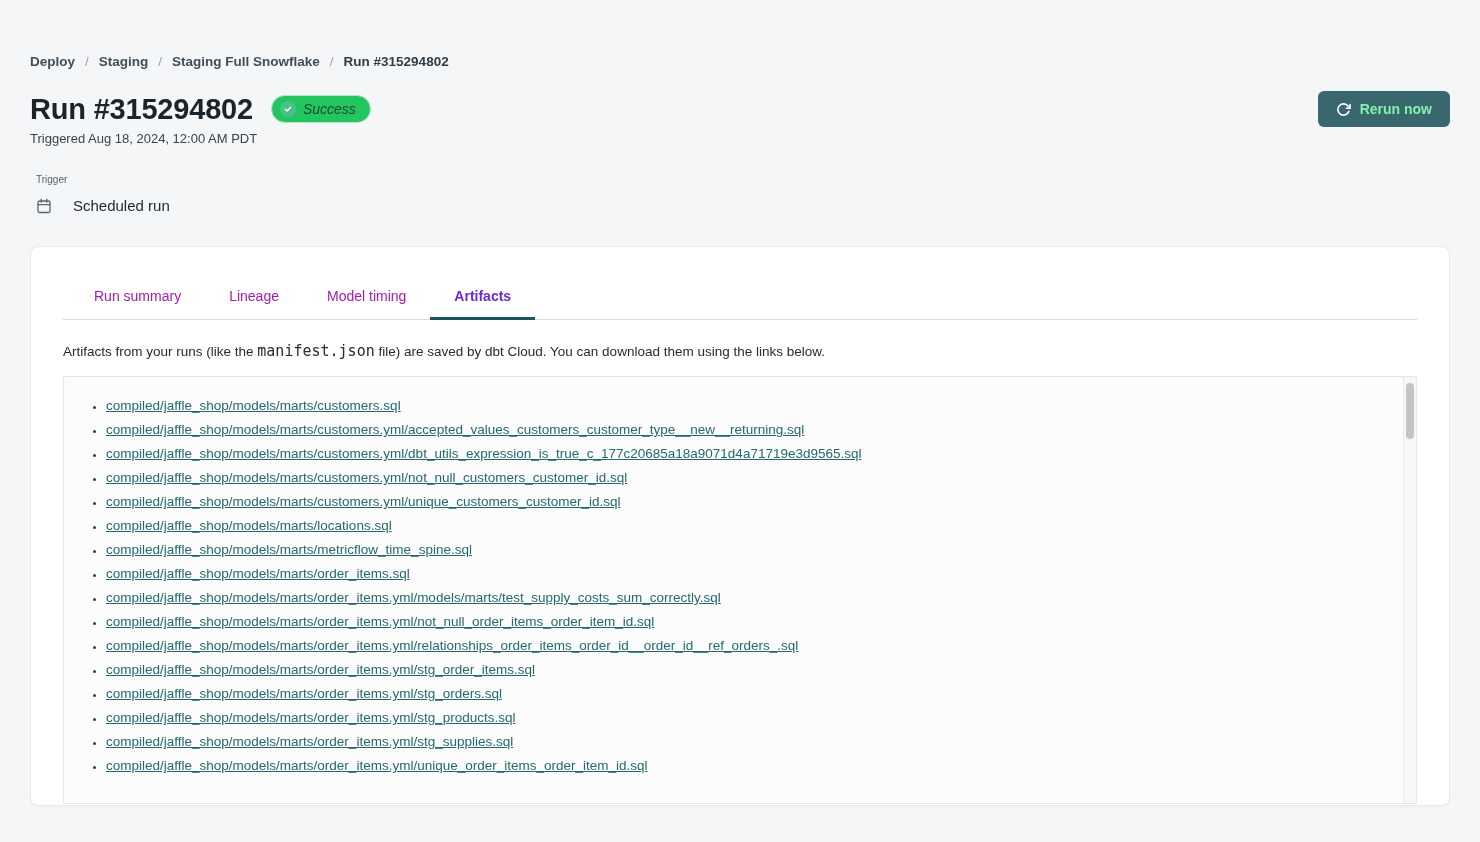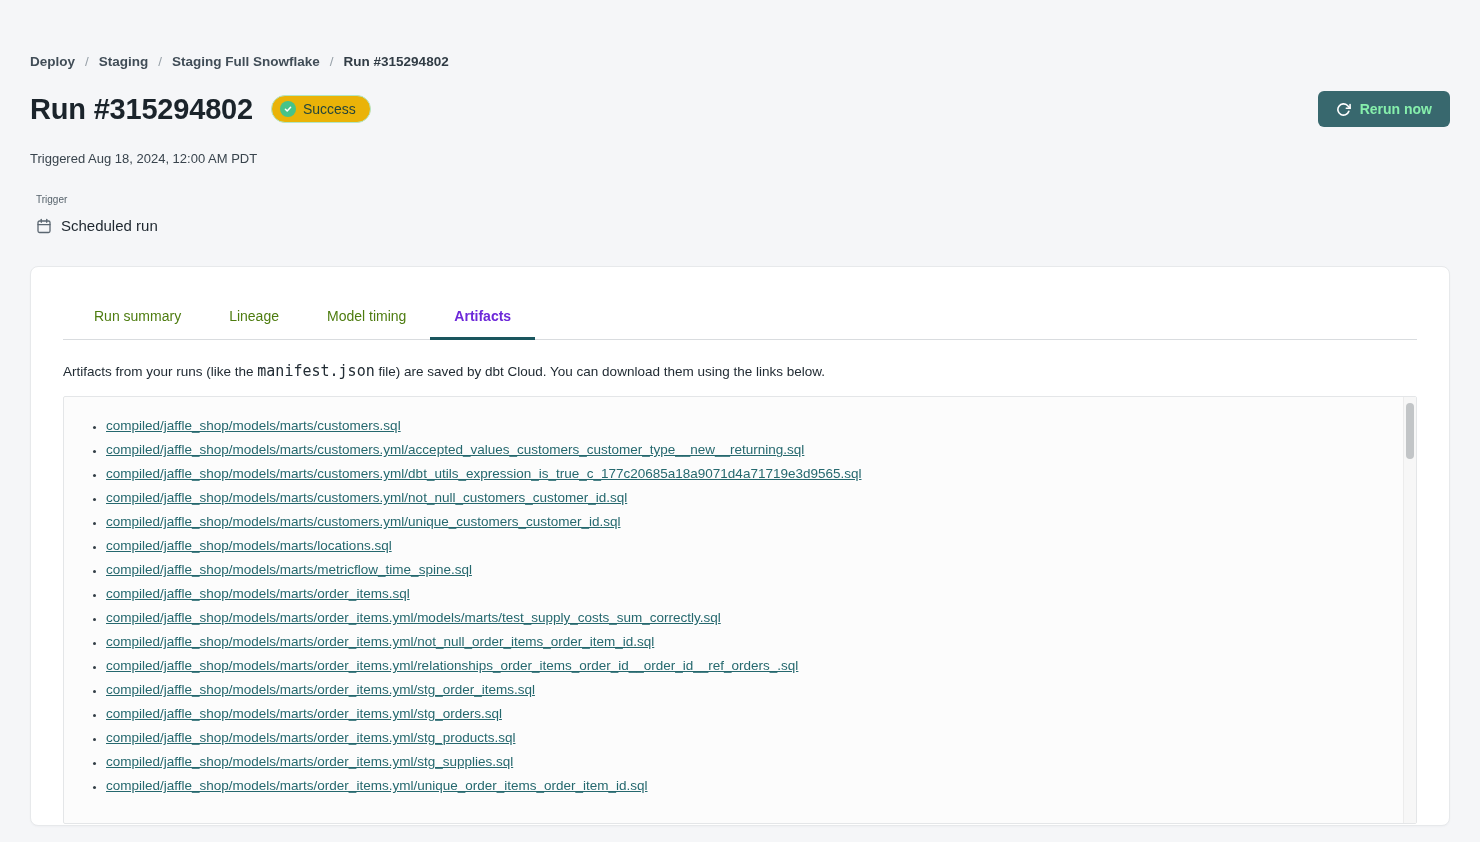--- a/index.html
+++ b/index.html
@@ -24,67 +24,67 @@
 
   .title-row {
     margin-top: 22px;
     display: flex; align-items: center; justify-content: space-between;
   }
   .title-left { display: flex; align-items: center; gap: 18px; }
   h1.run-title { font-size: 29px; font-weight: 700; color: #1b242b; letter-spacing: -0.2px; }
 
   .status-badge {
     display: inline-flex; align-items: center; gap: 7px;
-    background: #eab308; border: 1px solid #b2e6c6;
+    background: #22c55e; border: 1px solid #b2e6c6;
     border-radius: 16px; padding: 5px 14px 5px 8px;
-    font-size: 14px; color: #23453c;
+    font-size: 14px; color: #23453c; font-style: italic;
   }
   .status-badge .check-circle {
     width: 16px; height: 16px; border-radius: 50%;
     background: #47c389; display: inline-flex; align-items: center; justify-content: center;
   }
 
   .rerun-btn {
     display: inline-flex; align-items: center; gap: 9px;
     background: #38686e; color: #86efac; border: none;
     border-radius: 6px; padding: 10px 18px;
     font-size: 14px; font-weight: 700; cursor: pointer;
     font-family: "Liberation Sans", sans-serif;
   }
 
-  .triggered { margin-top: 24px; font-size: 13px; color: #39444d; }
+  .triggered { margin-top: 4px; font-size: 13px; color: #39444d; }
 
   
   .meta-row { margin-top: 28px; display: flex; }
   .meta-section { padding: 0 30px; border-left: 1px solid #dcdfe2; }
   .meta-section:first-child { padding-left: 6px; border-left: none; }
   .meta-label { font-size: 10px; color: #57636c; }
   .meta-value {
-    margin-top: 12px; display: flex; align-items: center; gap: 9px;
+    margin-top: 12px; display: flex; align-items: center; gap: 21px;
     font-size: 15px; color: #1d262e;
   }
   .meta-value a { color: #23666c; text-decoration: underline; cursor: pointer; }
   .icon-16 { width: 16px; height: 16px; display: inline-block; flex: none; }
 
   
   .card {
     margin: 32px 30px 0 30px;
     background: #ffffff;
     border: 1px solid #e7e9eb;
     border-radius: 8px;
     height: 560px;
     padding: 28px 32px 0 32px;
     box-shadow: 0 1px 2px rgba(30,40,50,0.03);
     overflow: hidden;
   }
 
   .tabs { display: flex; border-bottom: 1px solid #d9dcdf; padding-left: 7px; }
   .tab {
     position: relative; padding: 13px 24px 15px 24px;
-    font-size: 14px; color: #4d7c0f; cursor: pointer; white-space: nowrap;
+    font-size: 14px; color: #a21caf; cursor: pointer; white-space: nowrap;
   }
   .tab.active { color: #6d28d9; font-weight: 700; }
   .tab.active::after {
     content: ""; position: absolute; left: 0; right: 0; bottom: -1px;
     height: 3px; background: #1a565e;
   }
 
   .artifacts-intro { margin-top: 22px; font-size: 13.5px; color: #222c34; }
   .artifacts-intro code {
     font-family: "DejaVu Sans Mono", monospace;

